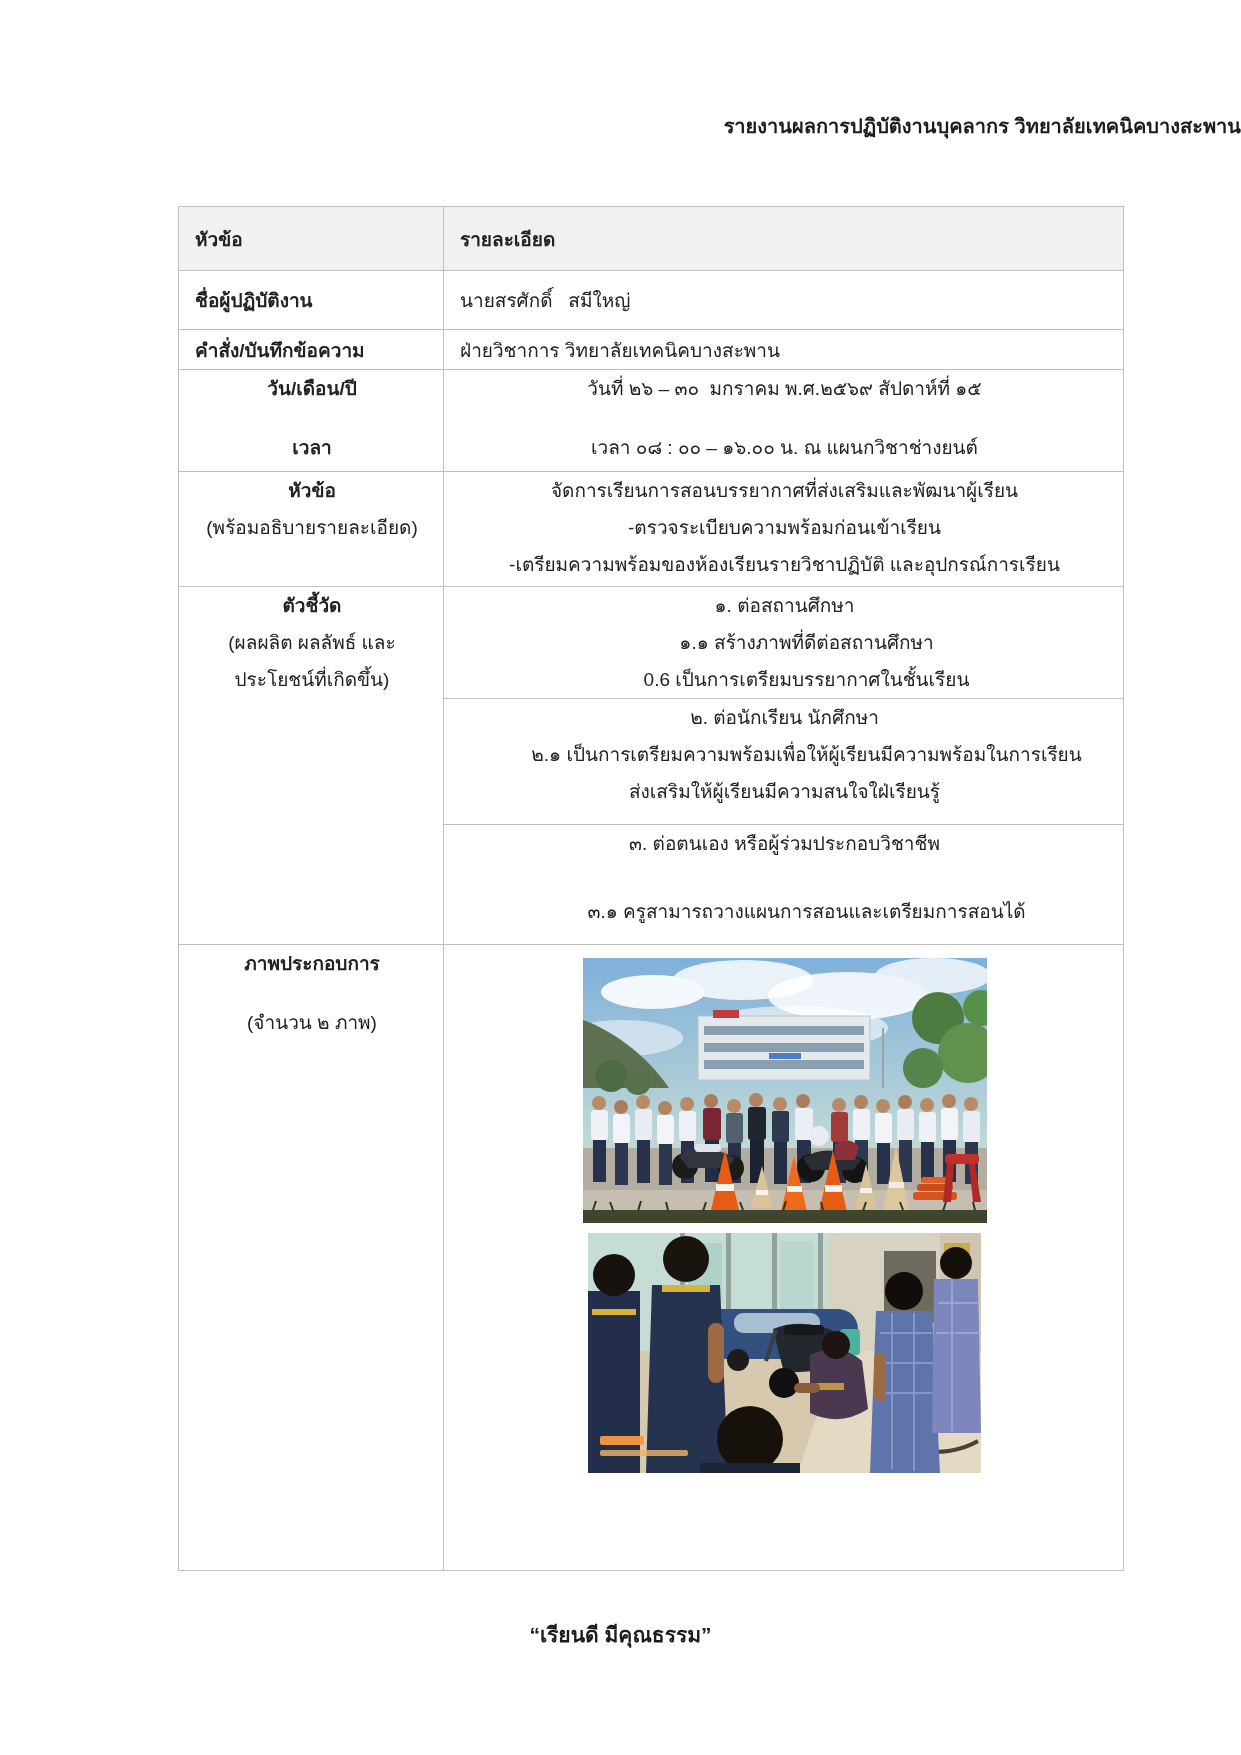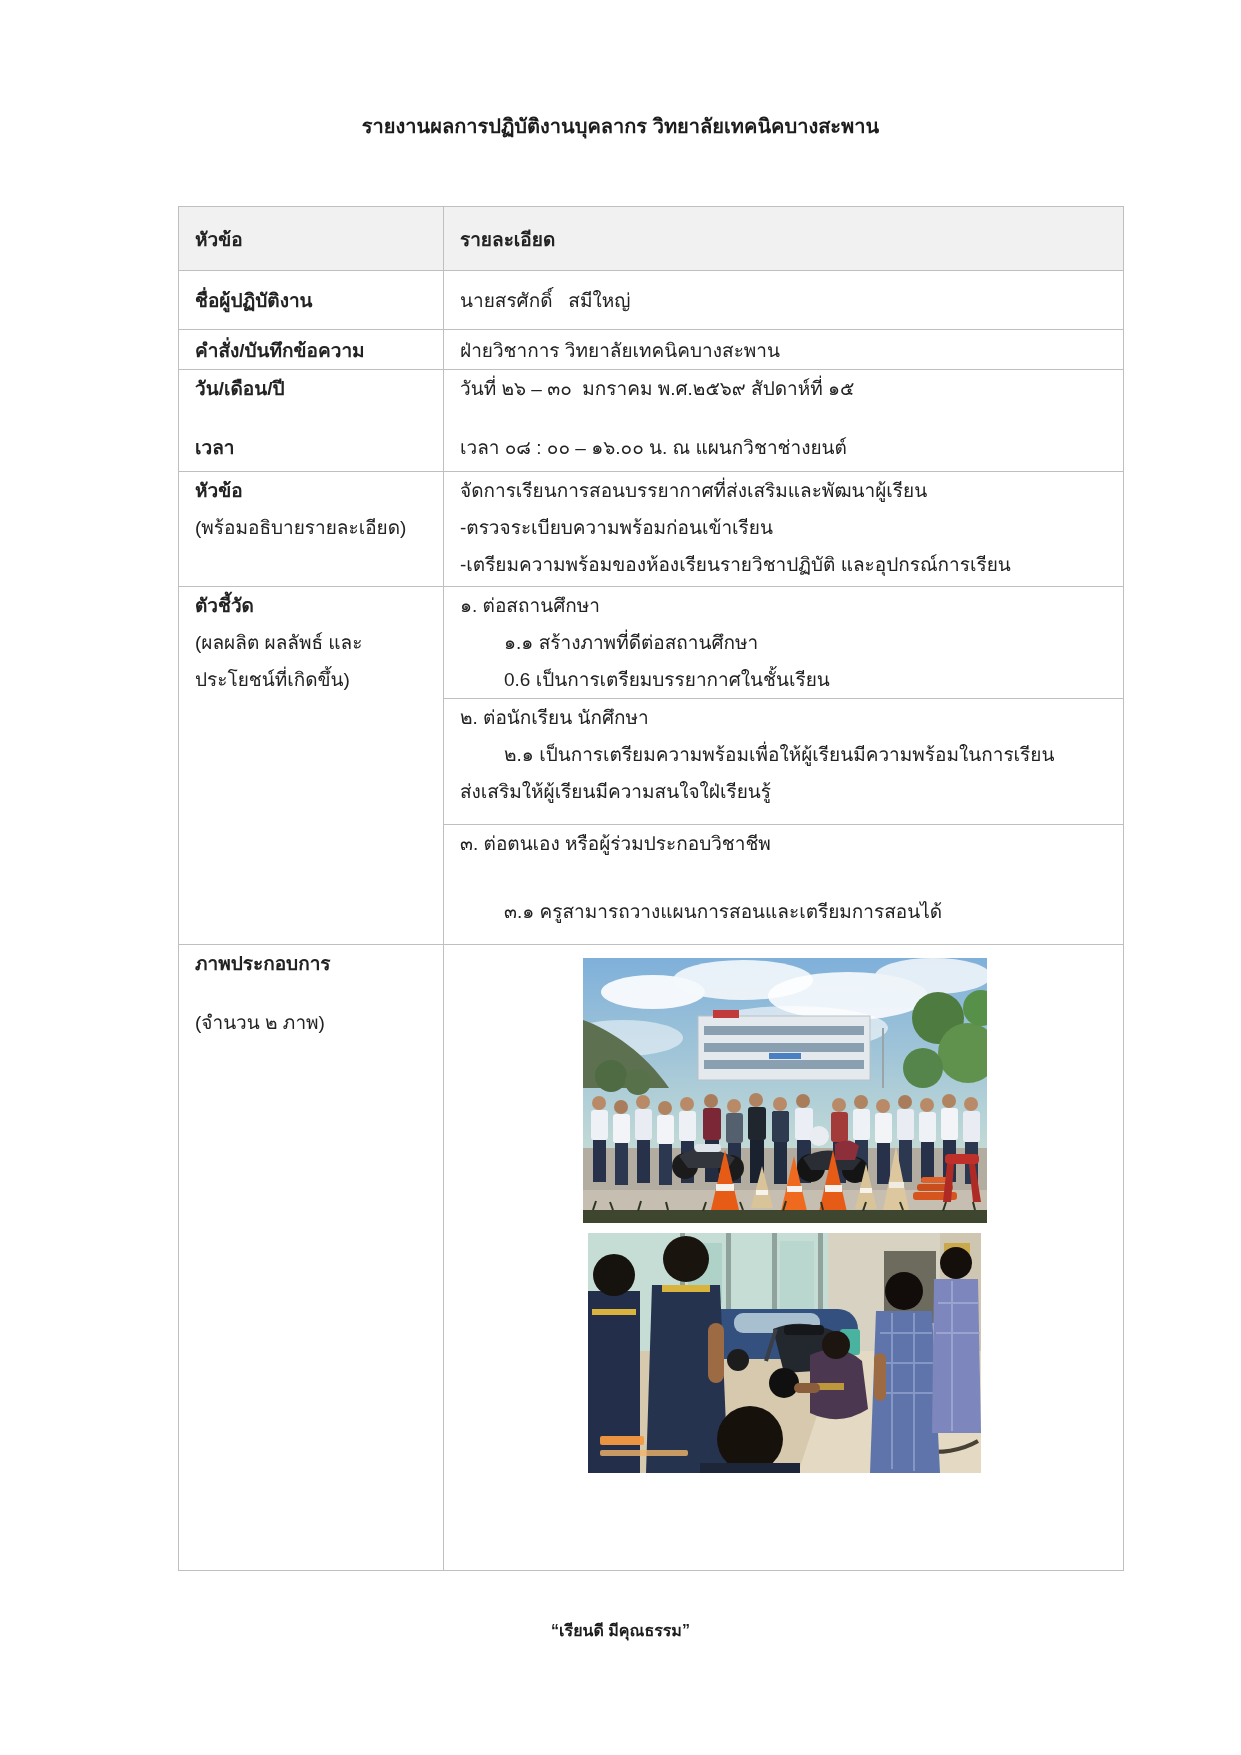--- a/index.html
+++ b/index.html
@@ -4,48 +4,48 @@
 <style>
   html,body{margin:0;padding:0;background:#ffffff;}
   body{
     width:1241px;height:1755px;position:relative;
     font-family:"Liberation Sans","DejaVu Sans",sans-serif;
     color:#1f1f1f;-webkit-font-smoothing:antialiased;
   }
   .title-block{
     position:absolute;top:110px;left:0;width:1241px;text-align:center;
   }
-  .title-line{font-size:20px;font-weight:700;line-height:33px;color:#1c1c1c;}
+  .title-line{font-size:20px;font-weight:700;line-height:33px;color:#1c1c1c;text-align:right;}
   .doc-table{
     position:absolute;left:178px;top:206px;width:945px;
     border-collapse:collapse;table-layout:fixed;border-radius:28px;
   }
   .doc-table td{
     border:1px solid #bfbfbf;background:#ffffff;
     font-size:19px;color:#222;vertical-align:middle;
     padding:0 14px 0 16px;overflow:hidden;
   }
   .doc-table td.hdr{background:#f1f1f1;font-weight:700;}
   .doc-table td.center{}
-  .doc-table td.vtop{vertical-align:top;}
+  .doc-table td.vtop{vertical-align:top;text-align:center;}
   .bold{font-weight:700;}
   .prewrap{white-space:pre-wrap;}
   .line{line-height:37px;}
   .mt20{margin-top:22px;}
   .mt14{margin-top:31px;}
   .indent{padding-left:44px;}
   .pt12{padding-top:12px;}
   .pt10{padding-top:10px;}
   .pt26{padding-top:26px;margin-left:36px;}
   .photo{display:block;margin:0 auto;}
   .photo1-wrap{margin-top:13px;}
   .photo2-wrap{margin-top:10px;}
   .footer-quote{
     position:absolute;top:1618px;left:0;width:1241px;text-align:center;
-    font-size:16px;font-weight:700;color:#1c1c1c;
+    font-size:21px;font-weight:700;color:#1c1c1c;
   }
 </style>
 </head>
 <body>
 
 <div class="title-block">
   <div class="title-line">รายงานผลการปฏิบัติงานบุคลากร วิทยาลัยเทคนิคบางสะพาน</div>
 </div>
 
 <table class="doc-table">

